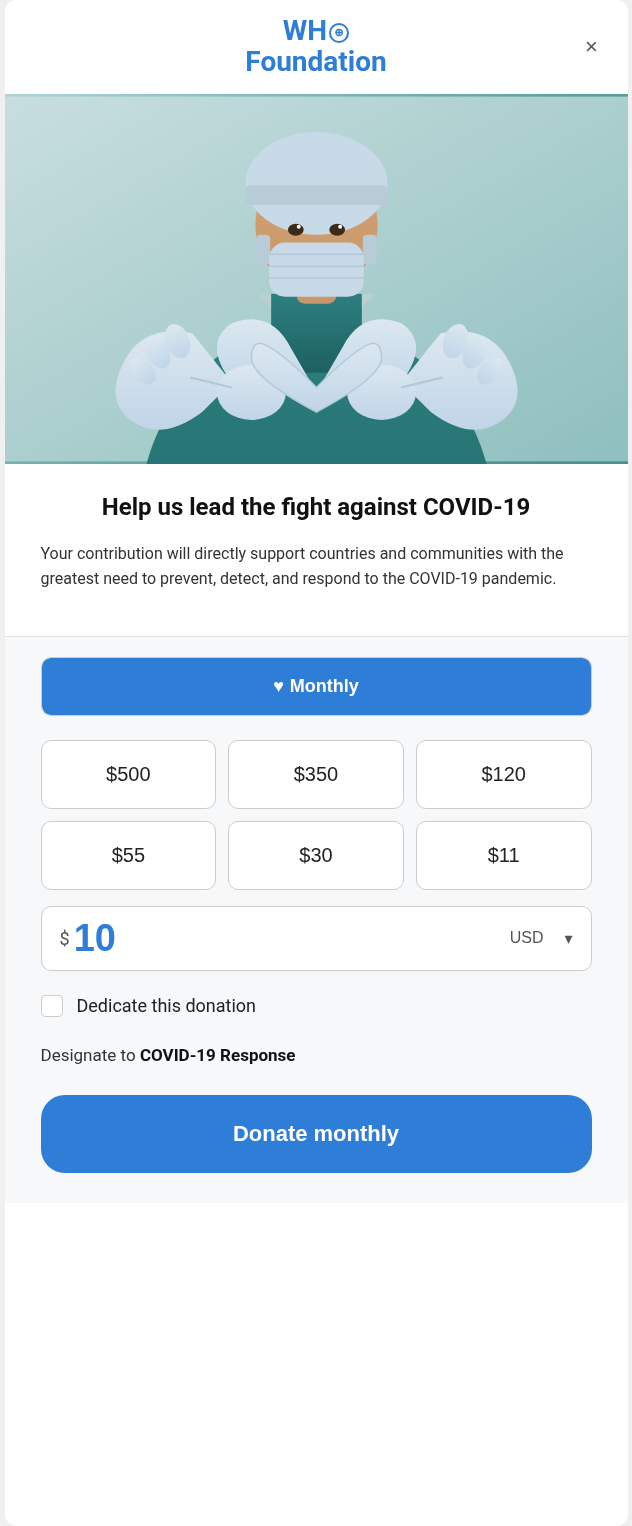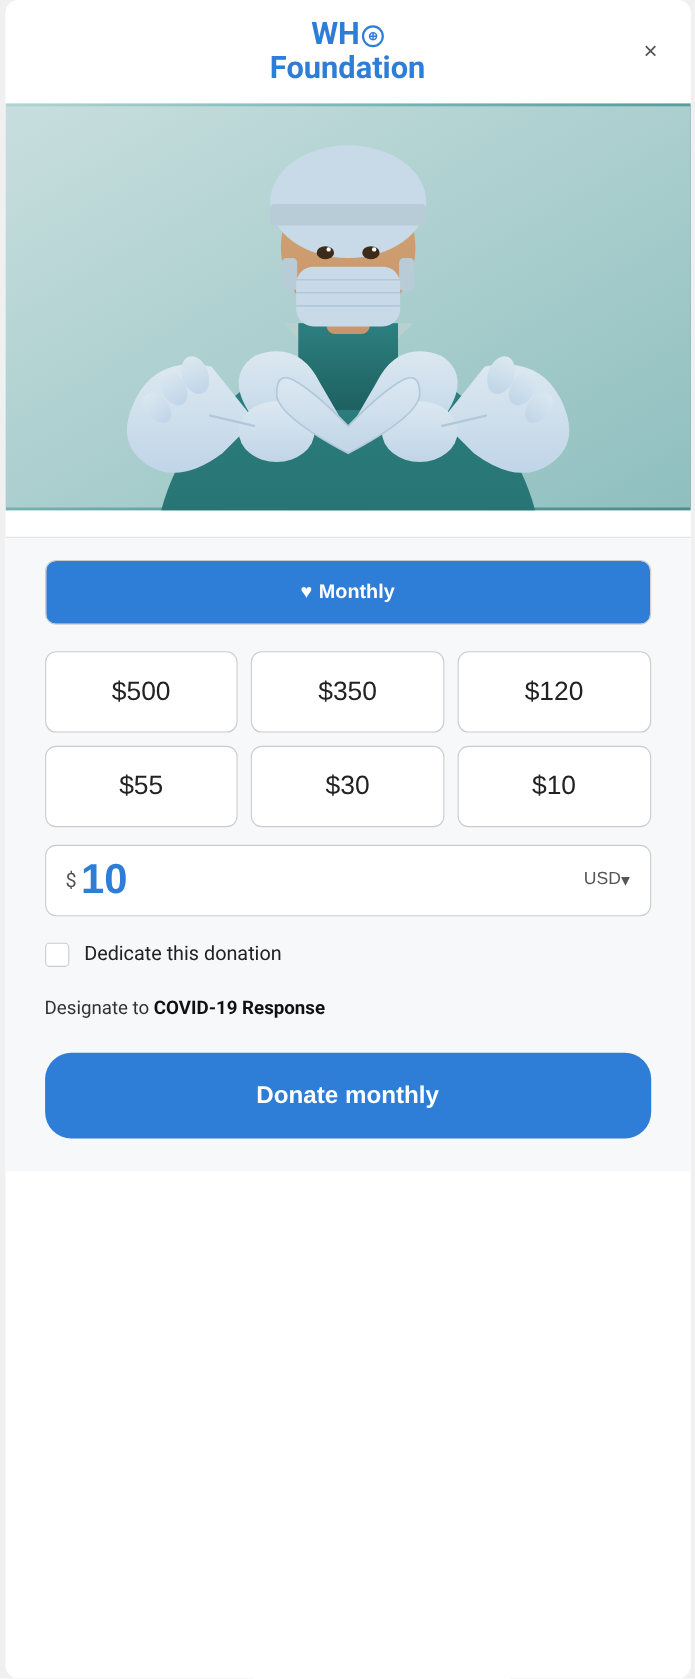--- a/index.html
+++ b/index.html
@@ -125,21 +125,21 @@
       display: grid;
       grid-template-columns: repeat(3, 1fr);
       gap: 12px;
       margin-bottom: 16px;
     }
     .amount-btn {
       padding: 22px 10px;
       border: 1.5px solid #ccc;
       border-radius: 10px;
       background: #fff;
-      font-size: 24px;
+      font-size: 20px;
       font-weight: 500;
       color: #222;
       cursor: pointer;
       transition: all 0.2s;
     }
     .custom-amount-row {
       display: flex;
       align-items: center;
       border: 1.5px solid #ccc;
       border-radius: 10px;
@@ -158,21 +158,21 @@
       outline: none;
       font-size: 38px;
       font-weight: 700;
       color: #2e7dd6;
       background: transparent;
       width: 100%;
     }
     .currency-select {
       display: flex;
       align-items: center;
-      gap: 0;
+      gap: 21px;
       font-size: 16px;
       color: #555;
       cursor: pointer;
       border: none;
       background: transparent;
       outline: none;
     }
     .dedicate-row {
       display: flex;
       align-items: center;
@@ -304,40 +304,44 @@
       <ellipse cx="382" cy="300" rx="35" ry="28" fill="url(#gloveGrad)"></ellipse>
 
       <path d="M316,295 Q290,268 270,255 Q250,242 250,265 Q250,285 316,320 Q382,285 382,265 Q382,242 362,255 Q342,268 316,295 Z" fill="url(#gloveGrad)" stroke="#b0c8da" stroke-width="1.5"></path>
 
       <line x1="188" y1="285" x2="230" y2="295" stroke="#b0c8da" stroke-width="2"></line>
 
       <line x1="444" y1="285" x2="402" y2="295" stroke="#b0c8da" stroke-width="2"></line>
     </svg>
   </div>
 
+  <div class="content-section">
+    <h1 class="headline">Help us lead the fight against COVID-19</h1>
+    <p class="description">Your contribution will directly support countries and communities with the greatest need to prevent, detect, and respond to the COVID-19 pandemic.</p>
+  </div>
 
   <div class="divider"></div>
 
   <div class="donation-section">
 
     
     <div class="frequency-tabs">
       <button class="tab-btn active">
         <span style="margin-right:6px;">♥</span><span>Monthly</span>
       </button>
     </div>
 
     
     <div class="amount-grid">
       <button class="amount-btn">$500</button>
       <button class="amount-btn">$350</button>
       <button class="amount-btn">$120</button>
       <button class="amount-btn">$55</button>
       <button class="amount-btn">$30</button>
-      <button class="amount-btn">$10</button>
+      <button class="amount-btn">$11</button>
     </div>
 
     
     <div class="custom-amount-row">
       <span class="dollar-sign">$</span>
       <input class="custom-amount-input" type="text" value="10" style="">
       <button class="currency-select">
         <span>USD</span>
         <span>▾</span>
       </button>

